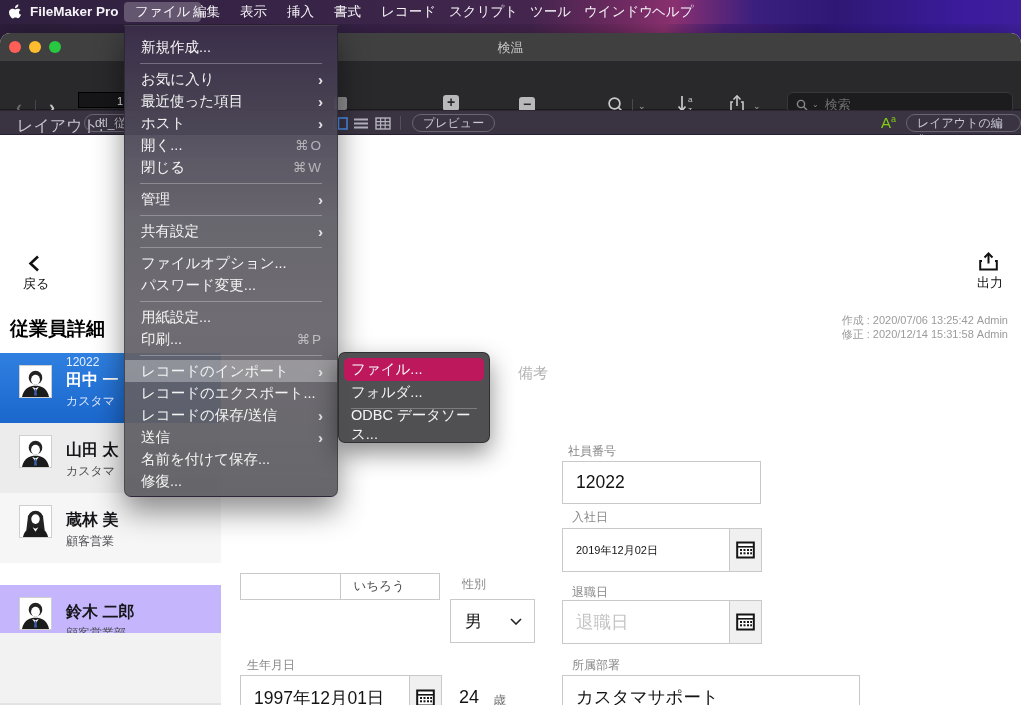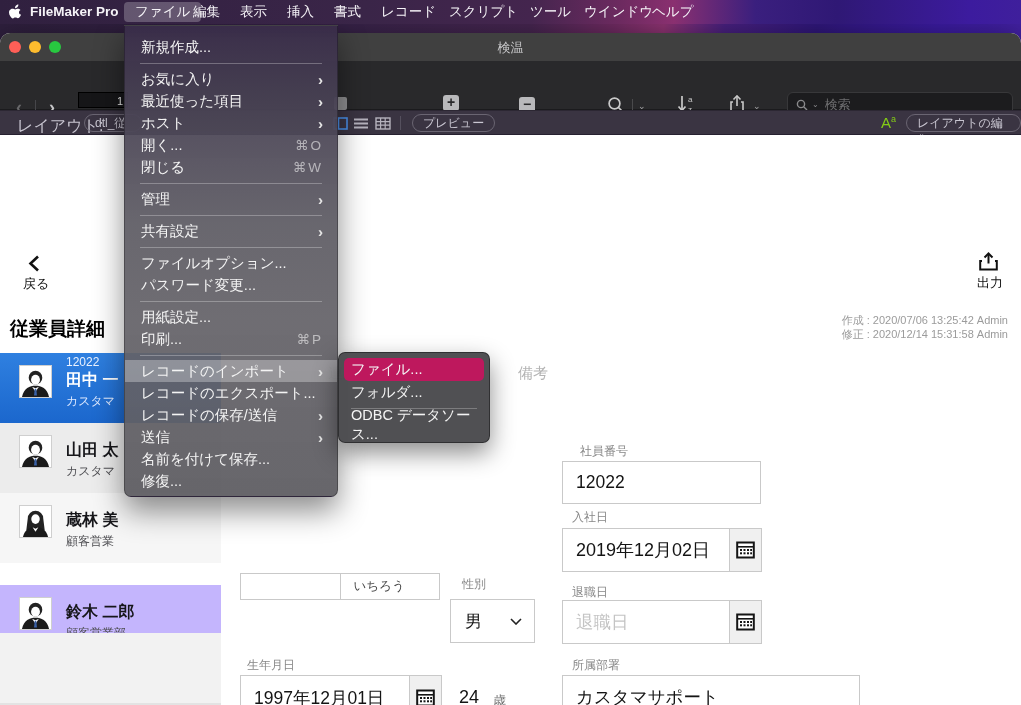--- a/index.html
+++ b/index.html
@@ -267,28 +267,28 @@
               <rect x="7.5" y="11.3" width="2" height="2"></rect>
               <rect x="11" y="11.3" width="2" height="2"></rect>
               <rect x="14.2" y="11.3" width="1.8" height="2"></rect>
             </g>
           </svg>
         </span>
     </div>
     <span class="a bignum" style="left:238px;top:552px;">24</span>
     <span class="a unit" style="left:272px;top:557px;">歳</span>
 
-    <span class="a flabel" style="left:359px;top:308px;">社員番号</span>
+    <span class="a flabel" style="left:347px;top:308px;">社員番号</span>
     <div class="a fbox" style="left:341px;top:326px;width:199px;height:43px;">
       <input readonly="" style="font-size: 17.5px;" value="12022">
     </div>
 
     <span class="a flabel" style="left:351px;top:374px;">入社日</span>
     <div class="a fbox" style="left:341px;top:393px;width:200px;height:44px;">
-      <input readonly="" style="font-size: 18px;" value="2019年12月02日">
+      <input readonly="" style="font-size: 11px;" value="2019年12月02日">
       <span class="calbtn">
           <svg width="19" height="18" viewBox="0 0 19 18">
             <rect x="1.2" y="1.5" width="16.6" height="15" fill="#fff" stroke="#151515" stroke-width="2"></rect>
             <line x1="1.2" y1="5.8" x2="17.8" y2="5.8" stroke="#151515" stroke-width="1.6"></line>
             <g fill="#151515">
               <rect x="4" y="8" width="2" height="2"></rect>
               <rect x="7.5" y="8" width="2" height="2"></rect>
               <rect x="11" y="8" width="2" height="2"></rect>
               <rect x="14.2" y="8" width="1.8" height="2"></rect>
               <rect x="4" y="11.3" width="2" height="2"></rect>

